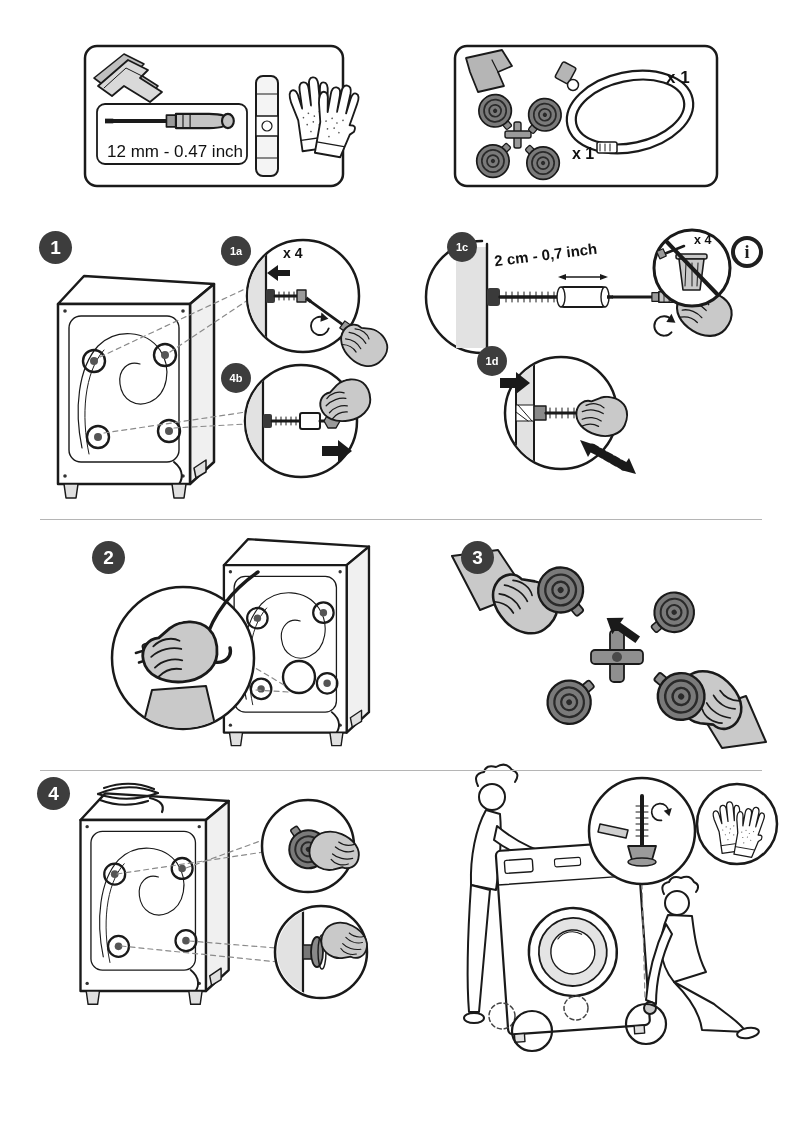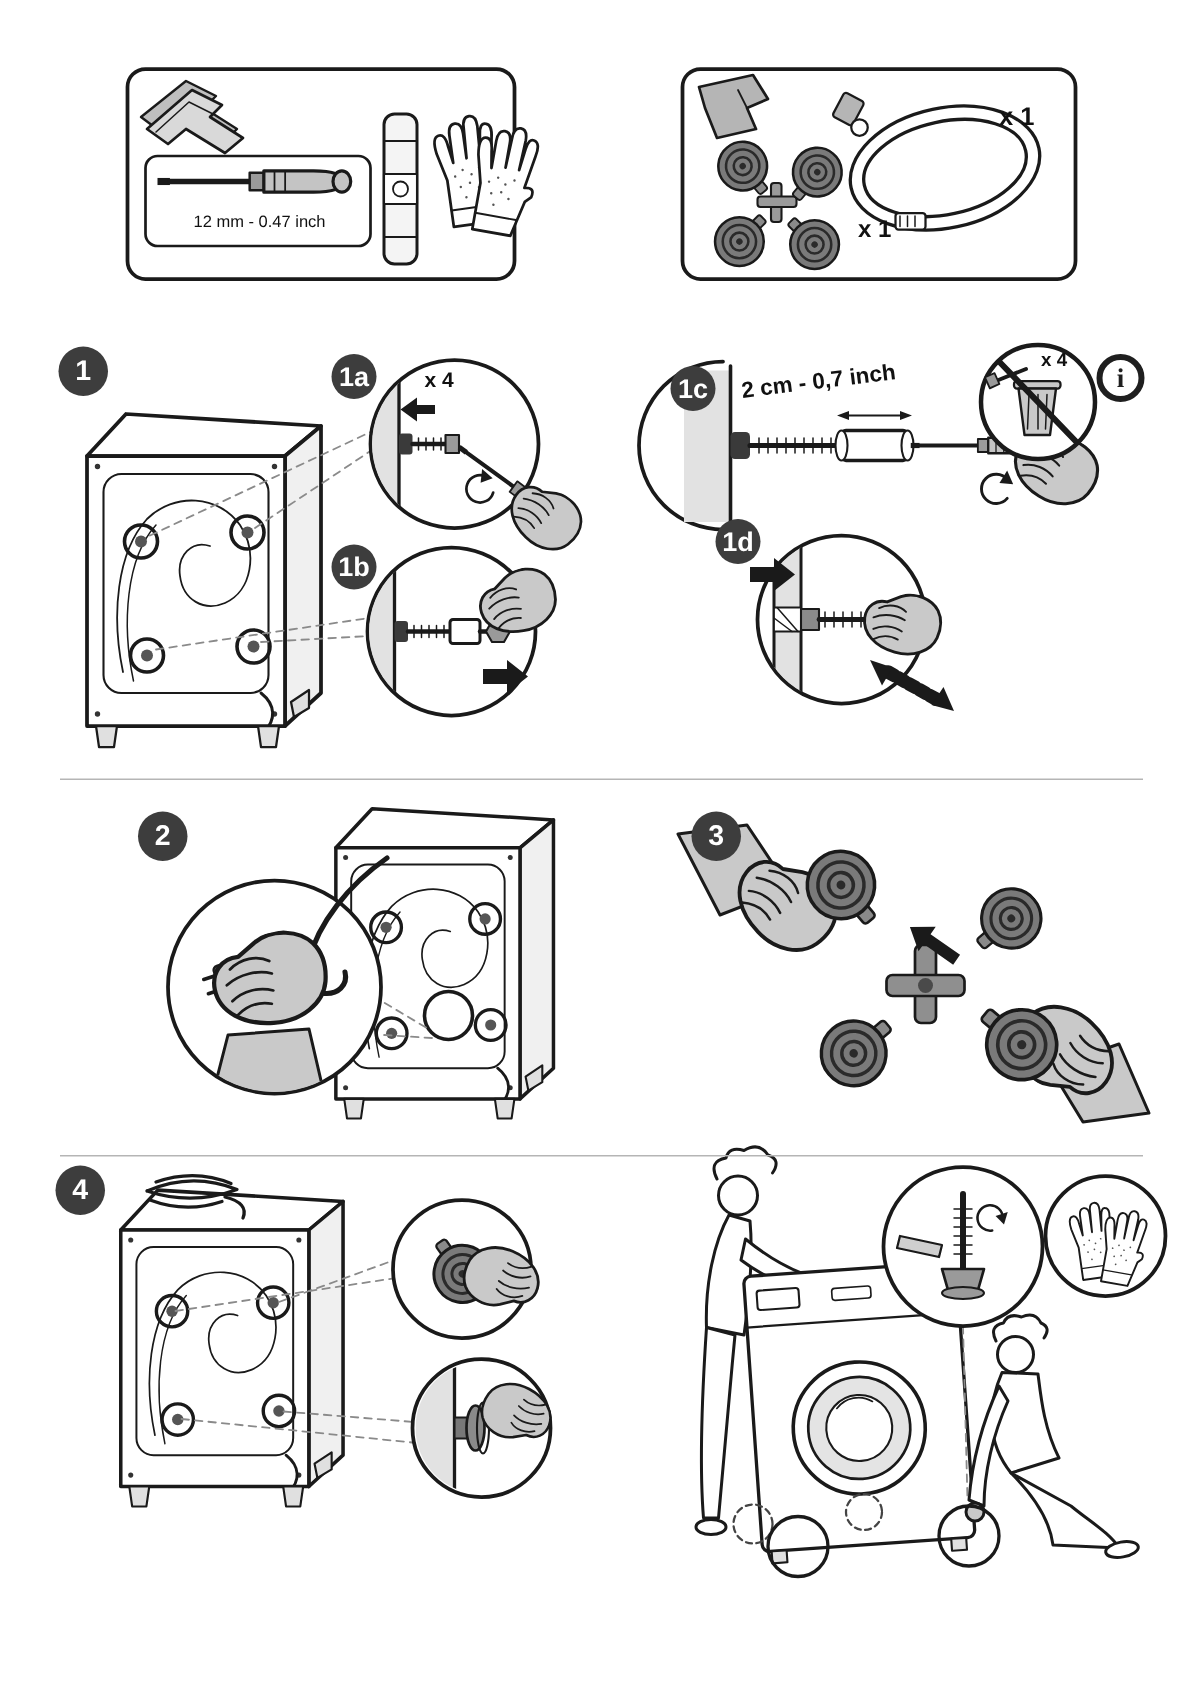--- a/index.html
+++ b/index.html
@@ -3,42 +3,42 @@
 <meta charset="utf-8">
 <style>
   *{margin:0;padding:0;box-sizing:border-box}
   html,body{background:#fff}
   body{font-family:"Liberation Sans",sans-serif;color:#1a1a1a}
   .page{position:relative;width:802px;height:1134px;background:#ffffff;overflow:hidden}
   .art{position:absolute;left:0;top:0}
   .badge{position:absolute;background:#3d3d3d;color:#fff;border-radius:50%;
          display:flex;align-items:center;justify-content:center;font-weight:700;z-index:5}
   .badge.main{width:33px;height:33px;font-size:19px}
-  .badge.sub{width:30px;height:30px;font-size:18px}
+  .badge.sub{width:30px;height:30px;font-size:11px}
   .lbl{position:absolute;color:#111;white-space:nowrap;z-index:6}
   .divider{position:absolute;left:40px;width:722px;border-top:1.5px solid #b5b5b5;z-index:2}
   .info-ring{position:absolute;width:32px;height:32px;border:4px solid #1f1f1f;border-radius:50%;
              display:flex;align-items:center;justify-content:center;background:#fff;
              font-family:"Liberation Serif",serif;font-weight:700;font-size:18px;color:#1f1f1f;z-index:6}
 </style>
 </head>
 <body>
 
 <div class="page">
 
   <div class="badge main" style="left:39px;top:231px">1</div>
   <div class="badge sub" style="left:221px;top:236px">1a</div>
-  <div class="badge sub" style="left:221px;top:363px">1b</div>
-  <div class="badge sub" style="left:447px;top:244px">1c</div>
+  <div class="badge sub" style="left:221px;top:363px">4b</div>
+  <div class="badge sub" style="left:447px;top:232px">1c</div>
   <div class="badge sub" style="left:477px;top:346px">1d</div>
   <div class="badge main" style="left:92px;top:541px">2</div>
   <div class="badge main" style="left:461px;top:541px">3</div>
   <div class="badge main" style="left:37px;top:777px">4</div>
 
-  <div class="lbl" style="left:107px;top:142px;width:132px;text-align:center;font-size:11px">12 mm - 0.47 inch</div>
+  <div class="lbl" style="left:107px;top:142px;width:132px;text-align:center;font-size:17px">12 mm - 0.47 inch</div>
   <div class="lbl" style="left:572px;top:145px;font-size:16px;font-weight:700">x 1</div>
   <div class="lbl" style="left:666px;top:68px;font-size:17px;font-weight:700">x 1</div>
   <div class="lbl" style="left:283px;top:245px;font-size:14px;font-weight:700">x 4</div>
   <div class="lbl" style="left:494px;top:246px;font-size:15px;font-weight:600;transform:rotate(-7deg)">2 cm - 0,7 inch</div>
   <div class="lbl" style="left:694px;top:233px;font-size:12.5px;font-weight:700">x 4</div>
   <div class="info-ring" style="left:731px;top:236px">i</div>
 
   <div class="divider" style="top:519px"></div>
   <div class="divider" style="top:770px"></div>
 

